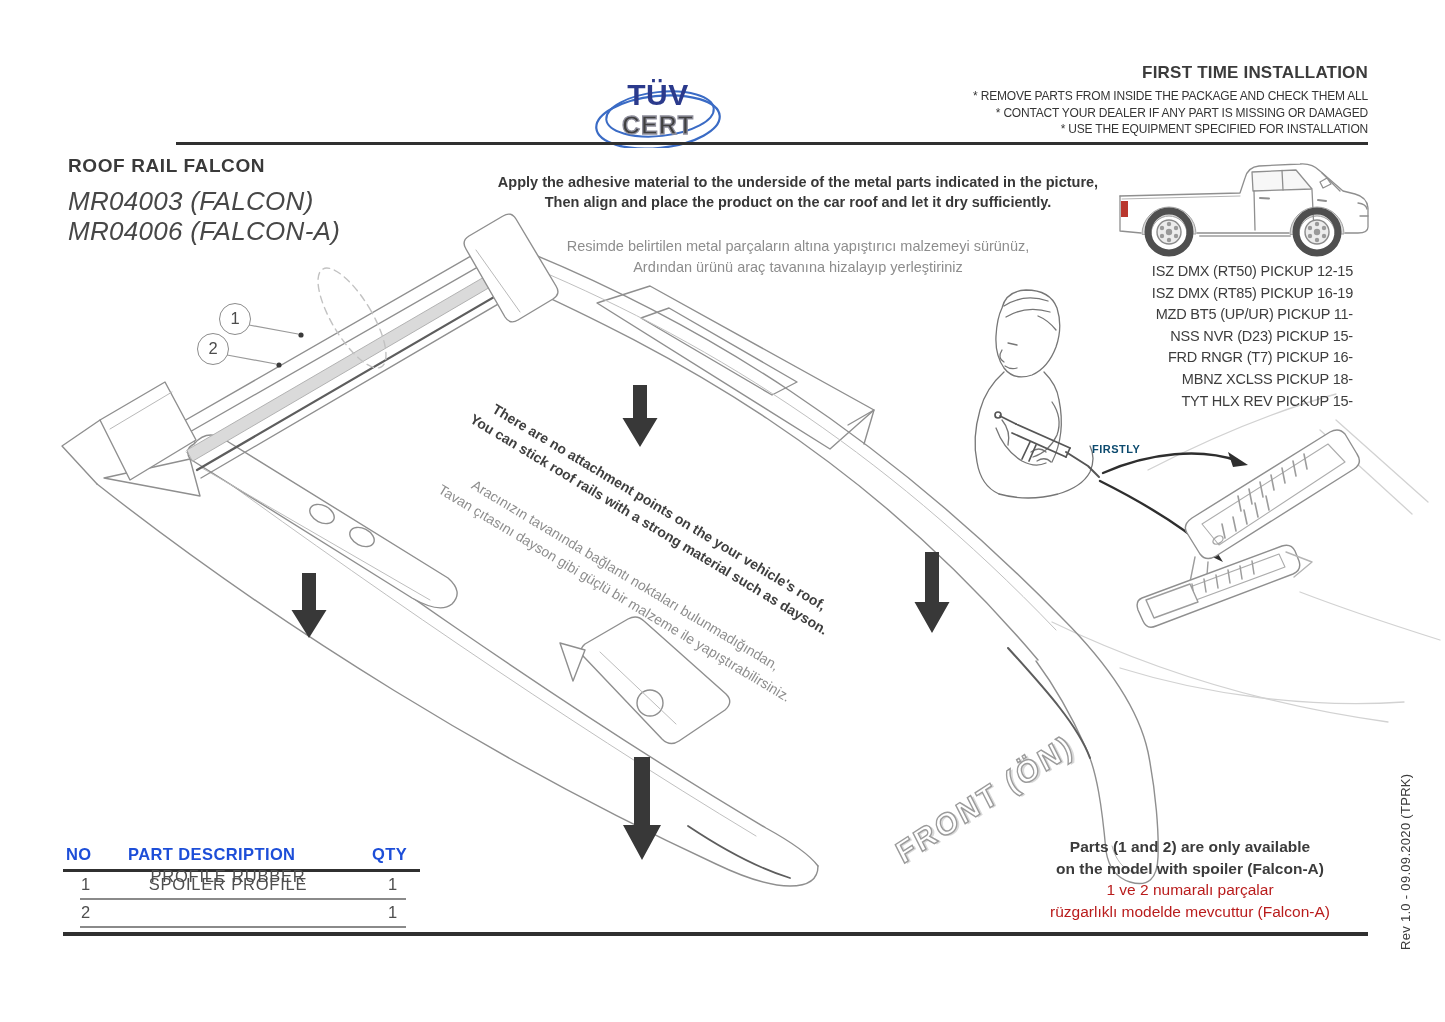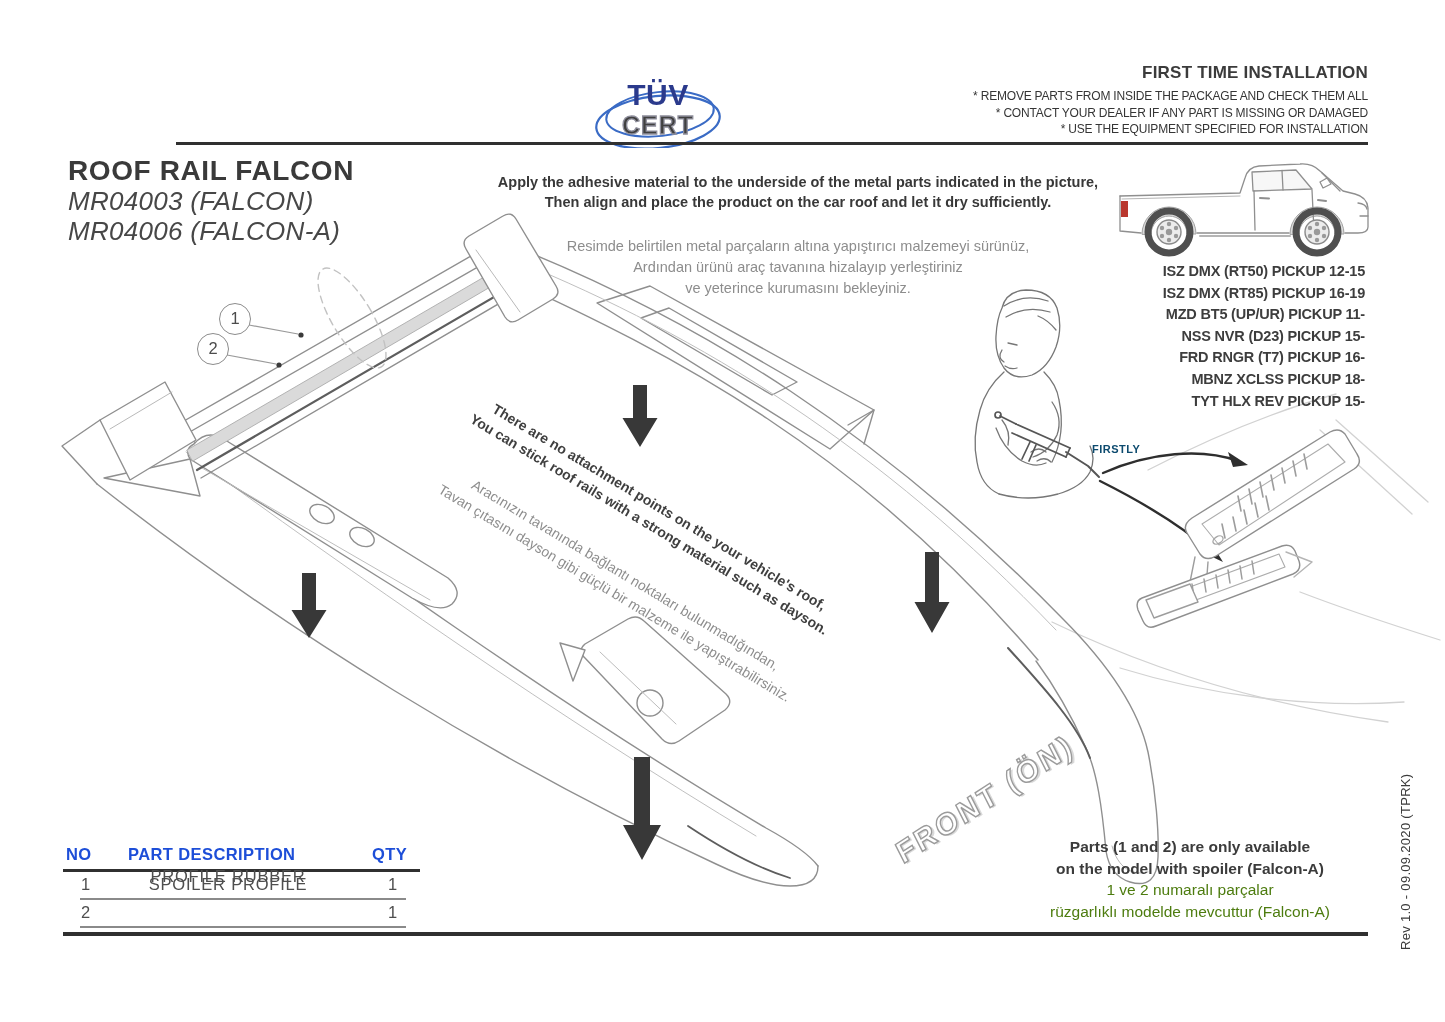--- a/index.html
+++ b/index.html
@@ -10,29 +10,29 @@
   
   #hdr-title{right:77px;top:63px;font-size:17px;font-weight:bold;letter-spacing:.2px;text-align:right;}
   #hdr-bullets{right:77px;top:88px;font-size:12px;line-height:16.5px;letter-spacing:-.2px;text-align:right;color:#353535;}
   
   #logo{left:592px;top:76px;width:132px;height:72px;}
   #logo-tuv{position:absolute;left:0;top:2px;width:100%;text-align:center;font-size:30px;font-weight:bold;
             color:#2b3a8c;letter-spacing:.5px;}
   #logo-cert{position:absolute;left:0;top:35px;width:100%;text-align:center;font-size:25px;font-weight:bold;
              color:#404040;-webkit-text-stroke:1.3px #8f8f9c;letter-spacing:1px;}
   
-  #prod-title{left:68px;top:155px;font-size:28px;font-weight:bold;letter-spacing:.6px;color:#3a3a3a;}
+  #prod-title{left:68px;top:155px;font-size:19px;font-weight:bold;letter-spacing:.6px;color:#3a3a3a;}
   .prod-code{left:68px;font-size:26px;font-style:italic;color:#474747;letter-spacing:.3px;}
   
   #apply{left:468px;top:172px;width:660px;text-align:center;}
   .apply-en{font-size:14.5px;font-weight:bold;line-height:20px;color:#383838;}
   #apply-tr{margin-top:24px;}
   .apply-tr{font-size:14.5px;line-height:21px;color:#8d8d8d;}
   
-  #vehicles{right:80px;top:261px;text-align:right;font-size:14.5px;font-weight:bold;line-height:21.6px;
+  #vehicles{right:92px;top:261px;text-align:right;font-size:14.5px;font-weight:normal;line-height:21.6px;
             letter-spacing:-.2px;color:#3d3d3d;}
   
   .callout{width:30px;height:30px;border:1.6px solid #8c8c8c;border-radius:50%;background:#fff;
            text-align:center;line-height:28px;font-size:16.5px;color:#4c4c4c;}
   
   .diag{text-align:center;transform-origin:center;}
   #note-en{left:654px;top:516px;width:470px;transform:translate(-50%,-50%) rotate(31deg);
            font-size:14px;font-weight:bold;line-height:19.5px;color:#3f3f3f;}
   #note-tr{left:620px;top:584px;width:480px;transform:translate(-50%,-50%) rotate(31deg);
            font-size:14px;line-height:20.5px;color:#8d8d8d;}
@@ -41,21 +41,21 @@
   #front-label{left:985px;top:799px;transform:translate(-50%,-50%) rotate(-33deg) skewX(-6deg);
                font-size:30px;font-weight:bold;letter-spacing:3px;color:#ffffff;
                -webkit-text-stroke:1.4px #9b9b9b;text-shadow:2px 2px 0 rgba(185,185,185,.55);white-space:nowrap;}
   
   .th{position:absolute;font-size:16.5px;font-weight:bold;letter-spacing:.4px;color:#1d4ed8;}
   .td{position:absolute;font-size:16.5px;letter-spacing:.8px;color:#4e4e4e;text-align:center;}
   .row-line{position:absolute;background:#8a8a8a;height:1.6px;}
   
   #avail{left:1008px;top:836px;width:364px;text-align:center;}
   .avail-en{font-size:15.5px;font-weight:bold;line-height:21.5px;color:#3b3b3b;}
-  .avail-tr{font-size:15.5px;line-height:21.5px;color:#4d7c0f;}
+  .avail-tr{font-size:15.5px;line-height:21.5px;color:#b91c1c;}
   
   #rev{left:1398px;top:750px;height:200px;writing-mode:vertical-rl;transform:rotate(180deg);
        font-size:13px;letter-spacing:.3px;color:#3b3b3b;}
 </style>
 </head>
 <body>
 
 <div id="page">
 
   <svg class="abs" style="left:0;top:0" width="1445" height="1022" viewBox="0 0 1445 1022" fill="none" stroke-linecap="round" stroke-linejoin="round">
@@ -273,21 +273,20 @@
   <div class="abs" id="prod-title">ROOF RAIL FALCON</div>
   <div class="abs prod-code" style="top:186px;">MR04003 (FALCON)</div>
   <div class="abs prod-code" style="top:216px;">MR04006 (FALCON-A)</div>
 
   <div class="abs" id="apply">
     <div class="apply-en">Apply the adhesive material to the underside of the metal parts indicated in the picture,</div>
     <div class="apply-en">Then align and place the product on the car roof and let it dry sufficiently.</div>
     <div id="apply-tr">
       <div class="apply-tr">Resimde belirtilen metal parçaların altına yapıştırıcı malzemeyi sürünüz,</div>
       <div class="apply-tr">Ardından ürünü araç tavanına hizalayıp yerleştiriniz</div>
-      <div class="apply-tr">ve yeterince kurumasını bekleyiniz.</div>
     </div>
   </div>
 
   <div class="abs" id="vehicles">
     <div>ISZ DMX (RT50) PICKUP 12-15</div>
     <div>ISZ DMX (RT85) PICKUP 16-19</div>
     <div>MZD BT5 (UP/UR) PICKUP 11-</div>
     <div>NSS NVR (D23) PICKUP 15-</div>
     <div>FRD RNGR (T7) PICKUP 16-</div>
     <div>MBNZ XCLSS PICKUP 18-</div>

